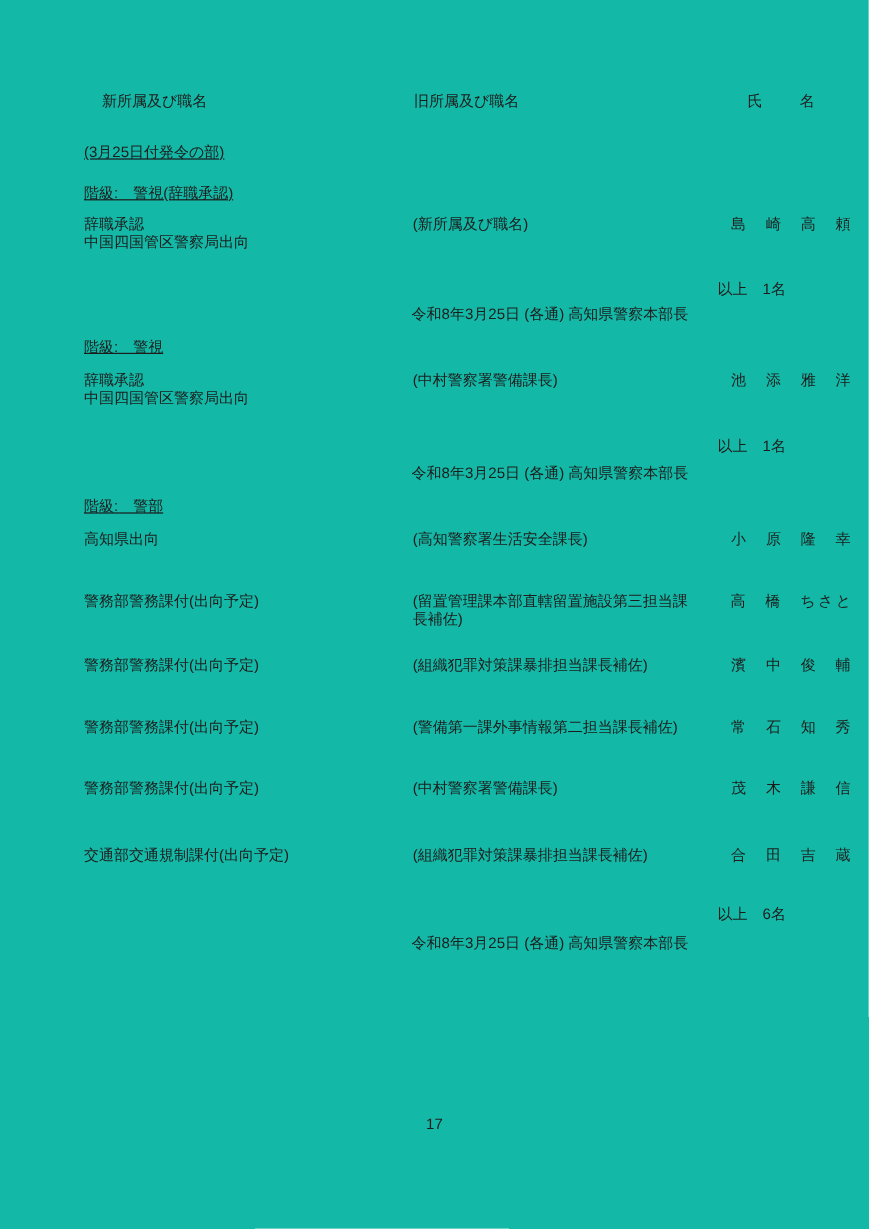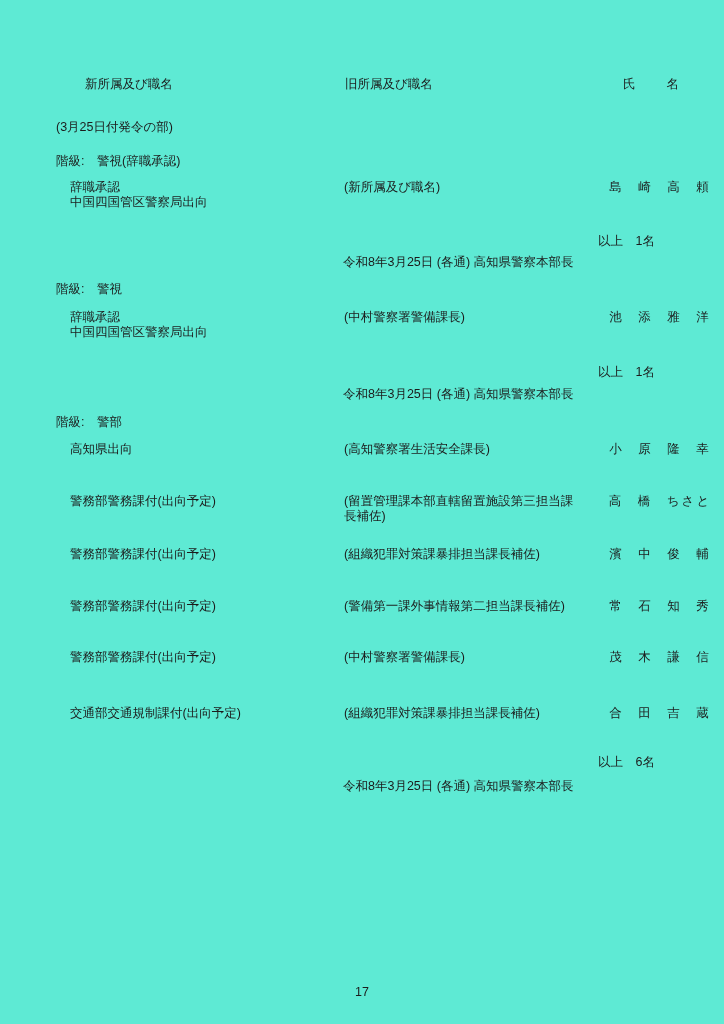--- a/index.html
+++ b/index.html
@@ -1,36 +1,36 @@
 <!DOCTYPE html>
 <html><head>
 <meta charset="utf-8">
 <style>
   html, body { margin: 0; padding: 0; background: #ffffff; }
   .page {
     position: relative;
     width: 724px;
     height: 1024px;
-    background: #5eead4;
+    background: #14b8a6;
     font-family: "Liberation Sans", "DejaVu Sans", sans-serif;
     font-size: 12.5px;
     line-height: 15px;
     color: #1c1c1c;
     overflow: hidden;
   }
   .abs { position: absolute; }
   .row { position: absolute; left: 0; top: 0; width: 724px; height: 0; }
   .row > div { position: absolute; top: 0; }
   .cell-new  { left: 70px;  width: 270px; }
   .cell-old  { left: 344px; width: 236px; }
   .cell-name { left: 597px; width: 126px; letter-spacing: 2px; white-space: nowrap; text-align: center; }
   .hdr-new   { left: 85px; }
   .hdr-old   { left: 345px; }
   .hdr-name  { left: 608px; letter-spacing: 2px; white-space: nowrap; margin-left: 15px; }
-  .label-left { left: 56px; }
+  .label-left { left: 70px; text-decoration: underline; }
   .total-line { left: 598px; text-align: right; }
   .issuer-line { left: 343px; white-space: nowrap; }
   .page-num { left: 0; width: 724px; text-align: center; }
 </style>
 </head>
 <body>
 
 <div class="page">
 
   <div class="row" style="top:77px">
@@ -115,15 +115,15 @@
     <div class="cell-new">
       <div>交通部交通規制課付(出向予定)</div>
     </div>
     <div class="cell-old">(組織犯罪対策課暴排担当課長補佐)</div>
     <div class="cell-name">合　田　吉　蔵</div>
   </div>
 
   <div class="abs total-line" style="top:755px">以上　6名</div>
   <div class="abs issuer-line" style="top:779px">令和8年3月25日 (各通) 高知県警察本部長</div>
 
-  <div class="abs page-num" style="top:985px">17</div>
+  <div class="abs page-num" style="top:930px">17</div>
 
 </div>
 
 </body></html>

